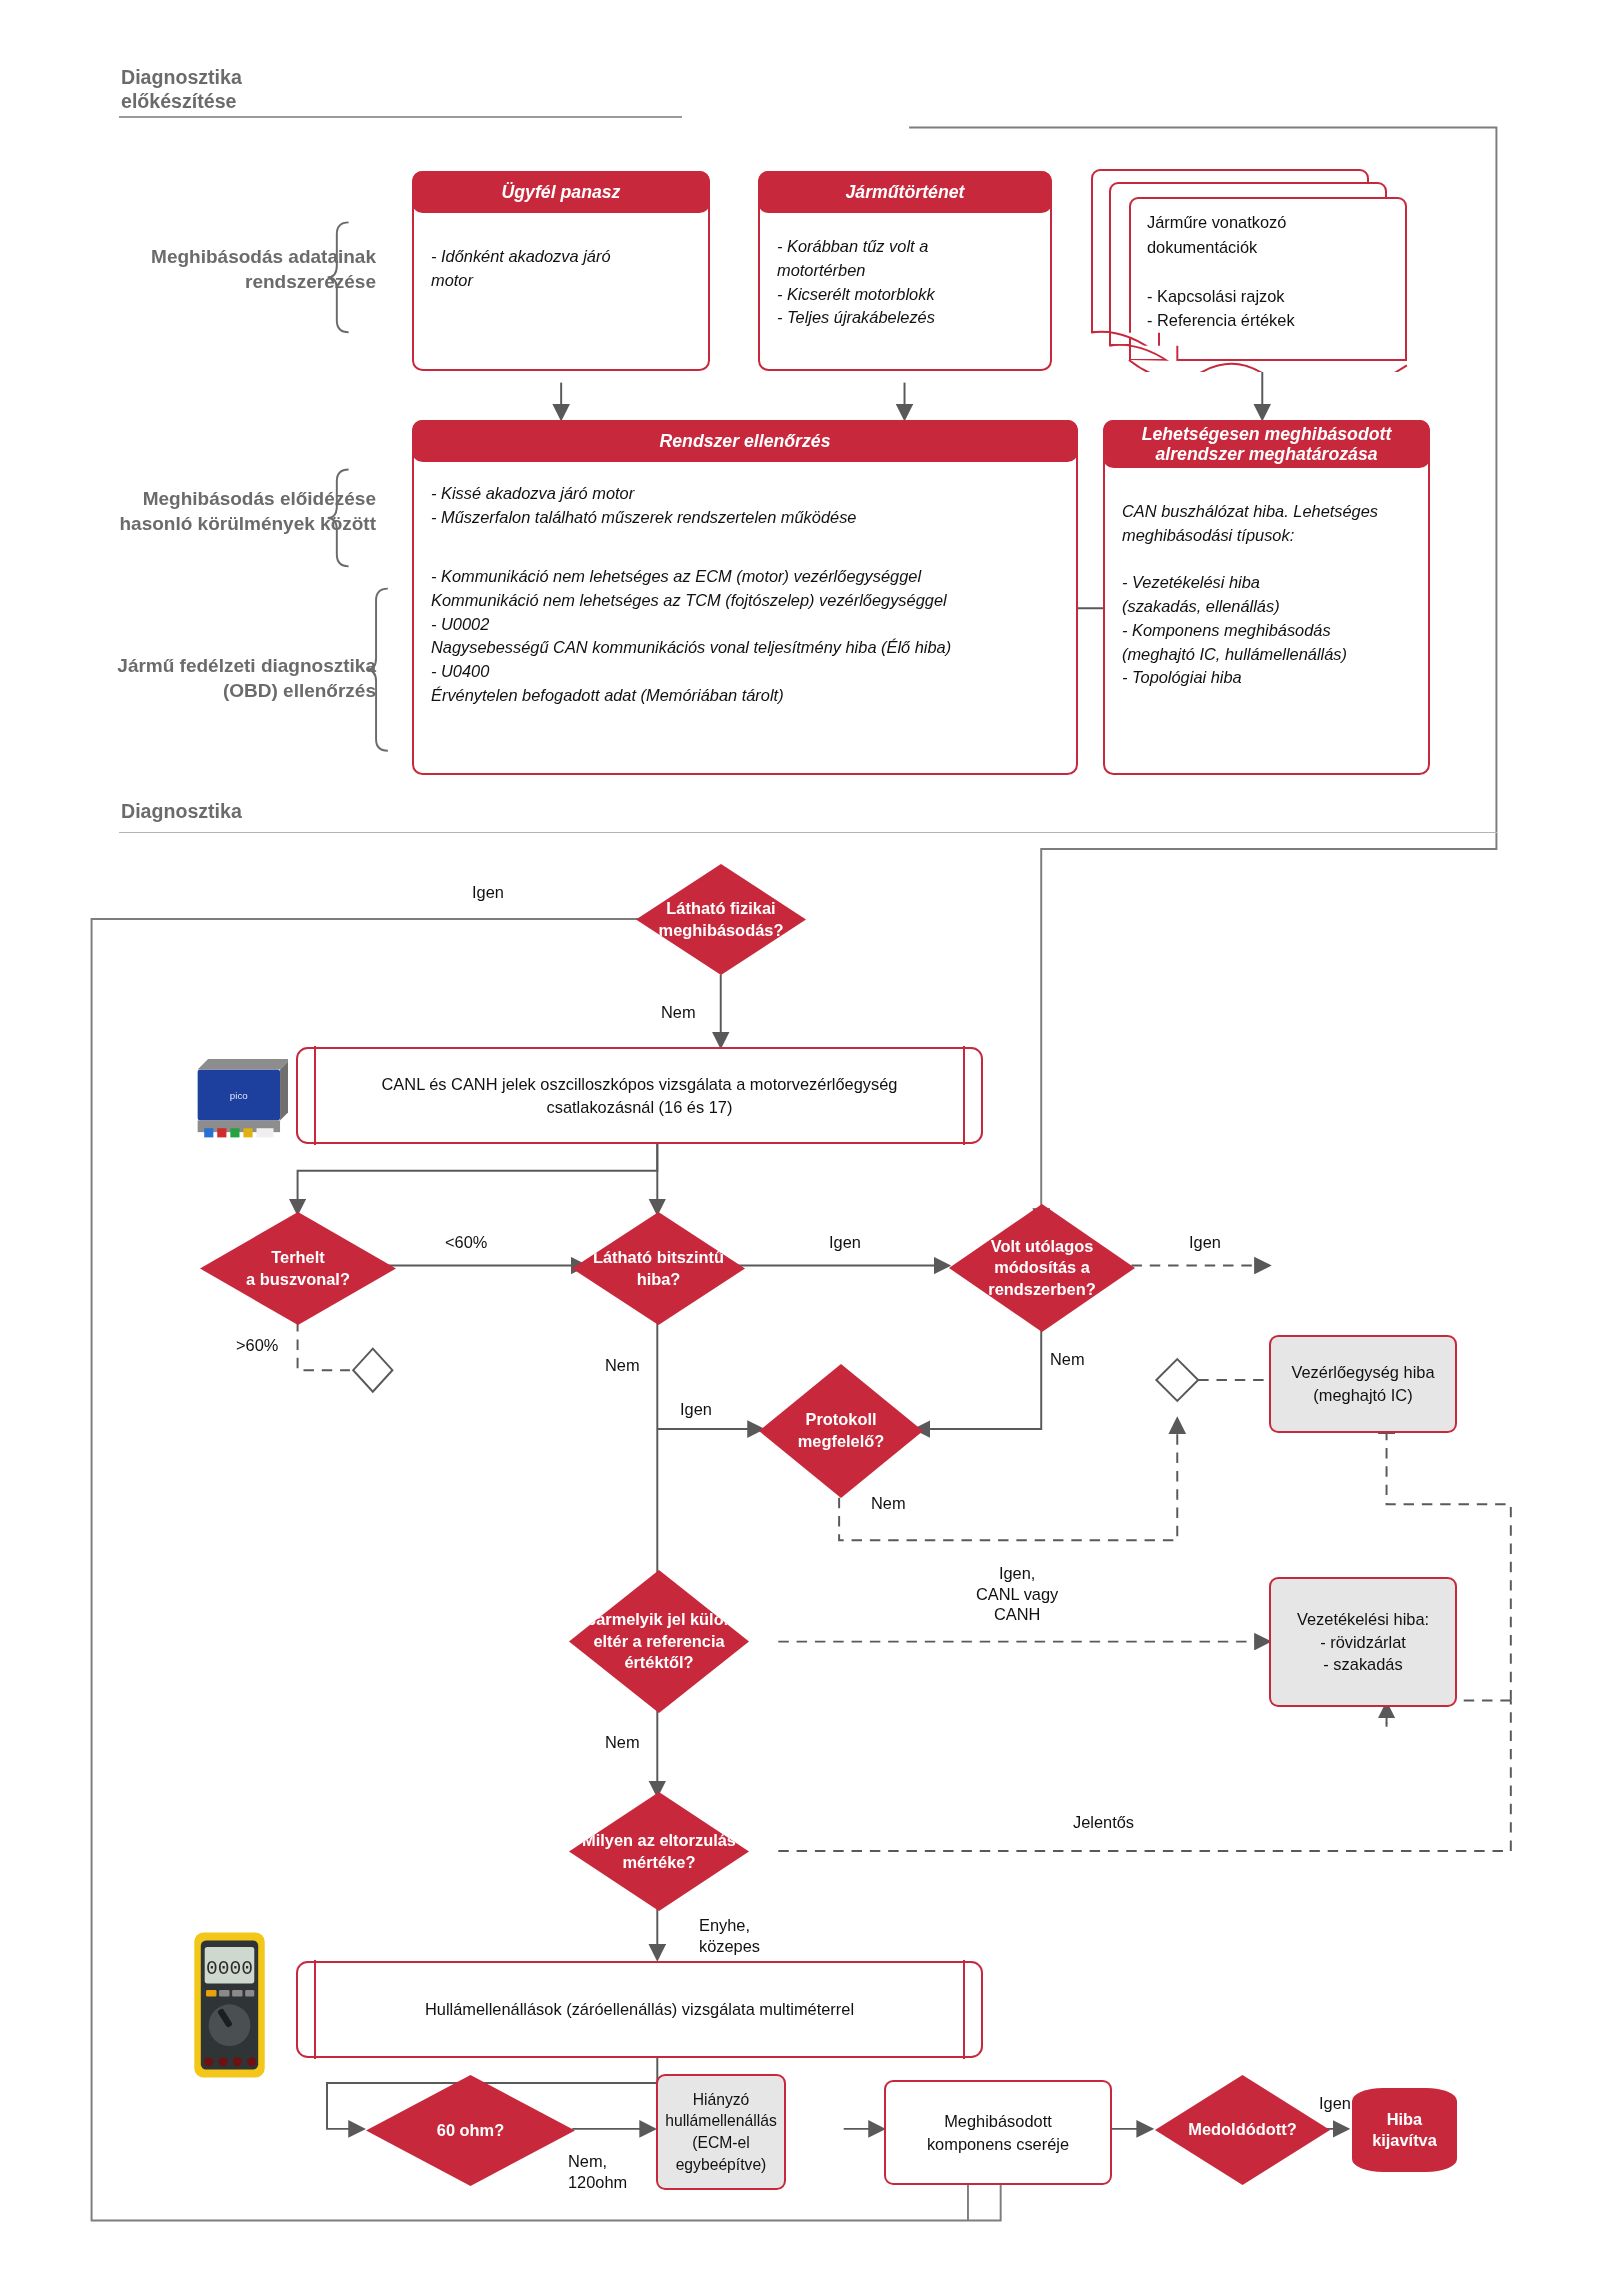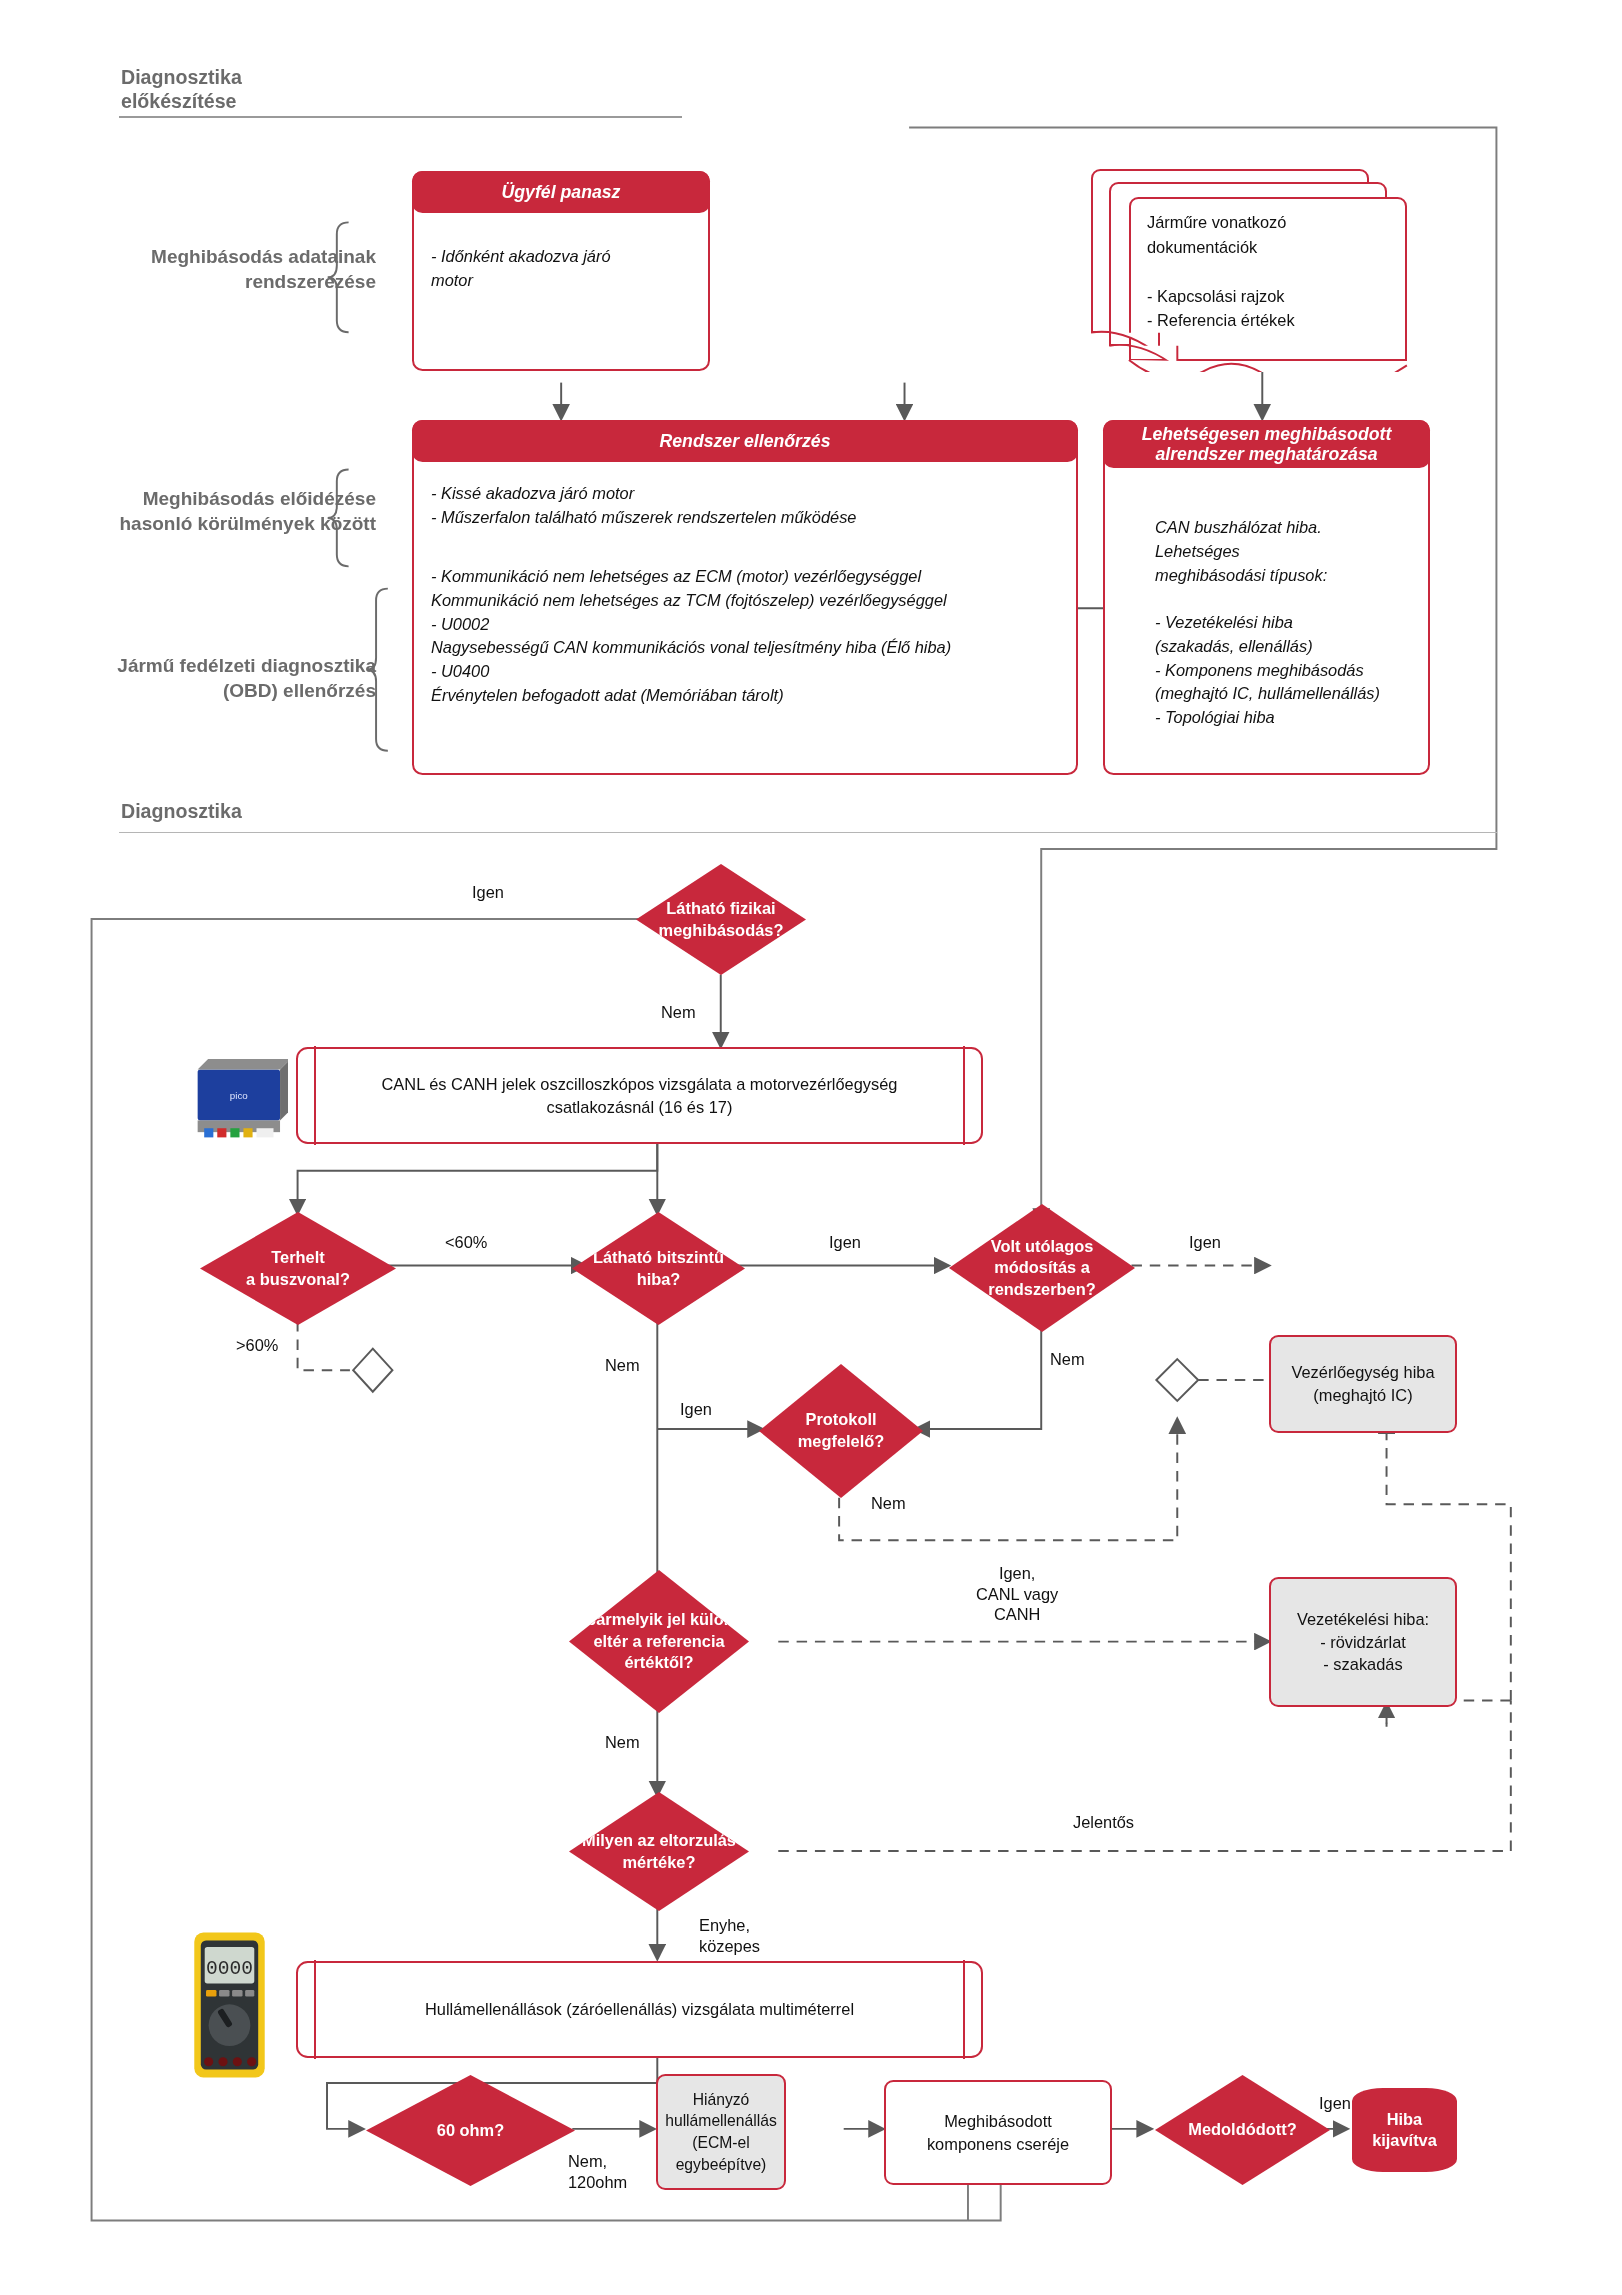--- a/index.html
+++ b/index.html
@@ -151,20 +151,27 @@
   <svg class="overlay" style="pointer-events:none;" viewBox="0 0 2480 3509" width="1622" height="2295">
     <path d="M593,900 q-18,0 -18,18 v88 q0,18 -14,18 q14,0 14,18 v88 q0,18 18,18" fill="none" stroke="#6b6b6b" stroke-width="3"></path>
   </svg>
 
   <div class="card" style="left:412px;top:171px;width:298px;height:200px;">
     <div class="card-head">Ügyfél panasz</div>
     <div class="card-body" style="top:72px;">-  Időnként akadozva járó
    motor</div>
   </div>
 
+  <div class="card" style="left:758px;top:171px;width:294px;height:200px;">
+    <div class="card-head">Járműtörténet</div>
+    <div class="card-body" style="top:62px;">-  Korábban tűz volt a
+   motortérben
+-  Kicserélt motorblokk
+-  Teljes újrakábelezés</div>
+  </div>
 
   <div class="docstack" style="left:1091px;top:169px;width:327px;height:203px;">
     <div class="doc" style="left:0px;top:0px;width:278px;height:164px;"></div>
     <div class="doc" style="left:18.3px;top:13px;width:278px;height:164px;"></div>
     <div class="doc" style="left:38px;top:27.5px;width:278px;height:164px;"></div>
     <svg width="327" height="203" style="position:absolute;left:0;top:0;" viewBox="0 0 500 310">
       <path d="M0,250 q50,-8 104,34 l0,-34" fill="#fff" stroke="#c8283c" stroke-width="3"></path>
       <path d="M28,270 q50,-8 104,34 l0,-34" fill="#fff" stroke="#c8283c" stroke-width="3"></path>
       <path d="M58,292 q58,46 116,16 q58,-30 116,26 q56,54 193,-34" fill="#fff" stroke="#c8283c" stroke-width="3"></path>
     </svg>
@@ -183,21 +190,21 @@
     Kommunikáció nem lehetséges az TCM (fojtószelep) vezérlőegységgel
 -  U0002
     Nagysebességű CAN kommunikációs vonal teljesítmény hiba (Élő hiba)
 -  U0400
     Érvénytelen befogadott adat (Memóriában tárolt)</div>
   </div>
 
   <div class="card" style="left:1103px;top:420px;width:327px;height:355px;">
     <div class="card-head two">Lehetségesen meghibásodott
 alrendszer meghatározása</div>
-    <div class="card-body" style="top:94px;margin-left:33px;">CAN buszhálózat hiba. Lehetséges
+    <div class="card-body" style="top:78px;">CAN buszhálózat hiba. Lehetséges
 meghibásodási típusok:
 
       -  Vezetékelési hiba
          (szakadás, ellenállás)
       -  Komponens meghibásodás
          (meghajtó IC, hullámellenállás)
       -  Topológiai hiba</div>
   </div>
 
   <div class="sec-title" style="left:121px;top:799px;">Diagnosztika</div>

